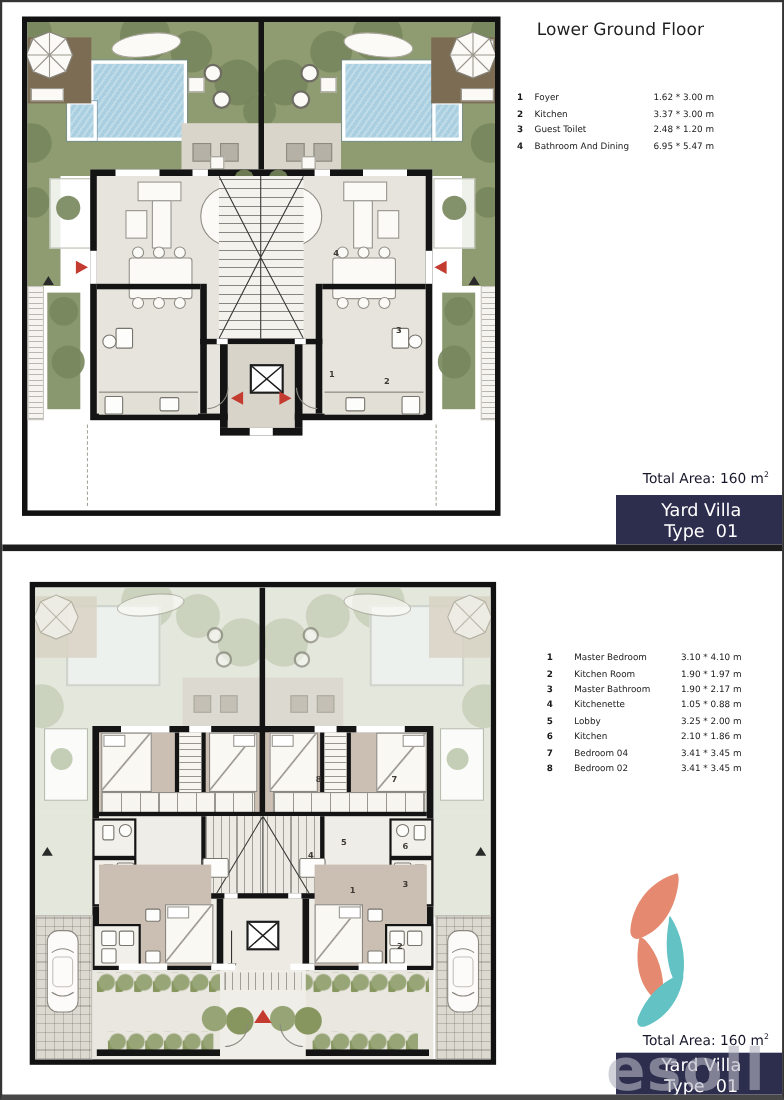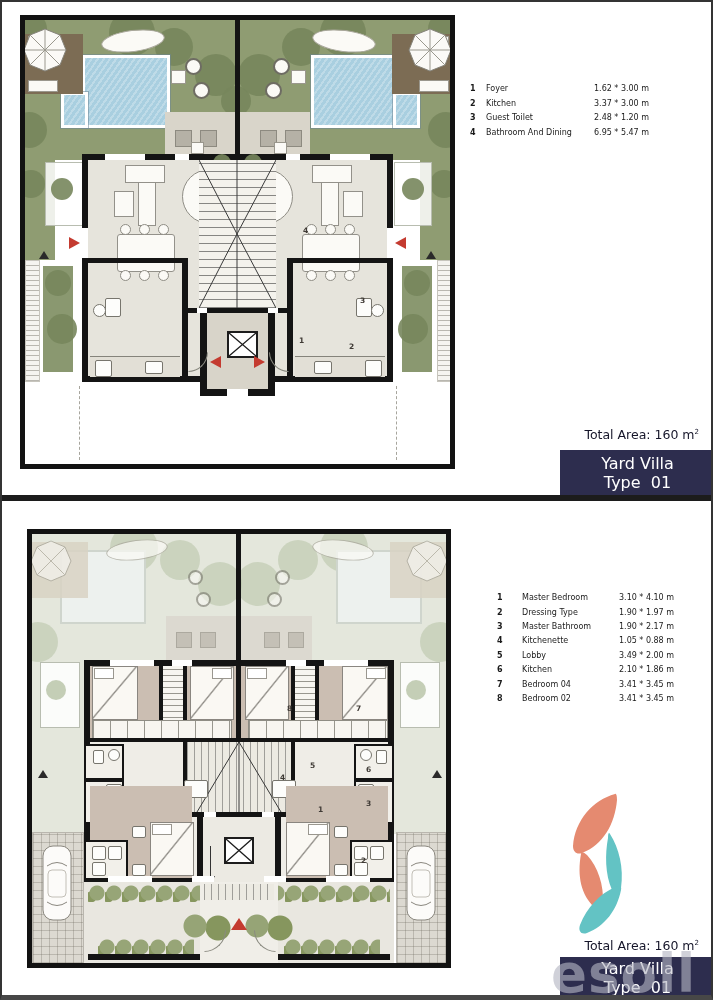--- a/index.html
+++ b/index.html
@@ -236,20 +236,21 @@
       <div class="pocket" style="left:377px;top:246px;width:30px;height:106px;"></div>
       <div class="tr" style="left:379px;top:250px;width:26px;height:26px;"></div>
       <div class="tr" style="left:373px;top:294px;width:30px;height:30px;"></div>
       <div class="louver" style="left:0;top:240px;width:13px;height:120px;"></div>
       <div class="louver" style="left:412px;top:240px;width:13px;height:120px;"></div>
       <div class="dashv" style="left:54px;top:366px;height:74px;"></div>
       <div class="dashv" style="left:371px;top:366px;height:74px;"></div>
     </div>
   </div>
 
+  <h1 class="ptitle" style="left:462px;top:16px;margin:0;font-weight:normal;">Lower Ground Floor</h1>
   <div class="legend legend1" style="left:468px;top:80px;width:232px;">
     <div class="lgrow">
         <span class="lg-num">1</span>
         <span class="lg-name">Foyer</span>
         <span class="lg-dim">1.62 * 3.00 m</span>
       </div>
     <div class="lgrow">
         <span class="lg-num">2</span>
         <span class="lg-name">Kitchen</span>
         <span class="lg-dim">3.37 * 3.00 m</span>
@@ -439,37 +440,37 @@
   </div>
 
   <div class="legend legend2" style="left:495px;top:589px;width:210px;">
     <div class="lgrow">
         <span class="lg-num">1</span>
         <span class="lg-name">Master Bedroom</span>
         <span class="lg-dim">3.10 * 4.10 m</span>
       </div>
     <div class="lgrow">
         <span class="lg-num">2</span>
-        <span class="lg-name">Dressing Type</span>
+        <span class="lg-name">Kitchen Room</span>
         <span class="lg-dim">1.90 * 1.97 m</span>
       </div>
     <div class="lgrow">
         <span class="lg-num">3</span>
         <span class="lg-name">Master Bathroom</span>
         <span class="lg-dim">1.90 * 2.17 m</span>
       </div>
     <div class="lgrow">
         <span class="lg-num">4</span>
         <span class="lg-name">Kitchenette</span>
         <span class="lg-dim">1.05 * 0.88 m</span>
       </div>
     <div class="lgrow">
         <span class="lg-num">5</span>
         <span class="lg-name">Lobby</span>
-        <span class="lg-dim">3.49 * 2.00 m</span>
+        <span class="lg-dim">3.25 * 2.00 m</span>
       </div>
     <div class="lgrow">
         <span class="lg-num">6</span>
         <span class="lg-name">Kitchen</span>
         <span class="lg-dim">2.10 * 1.86 m</span>
       </div>
     <div class="lgrow">
         <span class="lg-num">7</span>
         <span class="lg-name">Bedroom 04</span>
         <span class="lg-dim">3.41 * 3.45 m</span>

